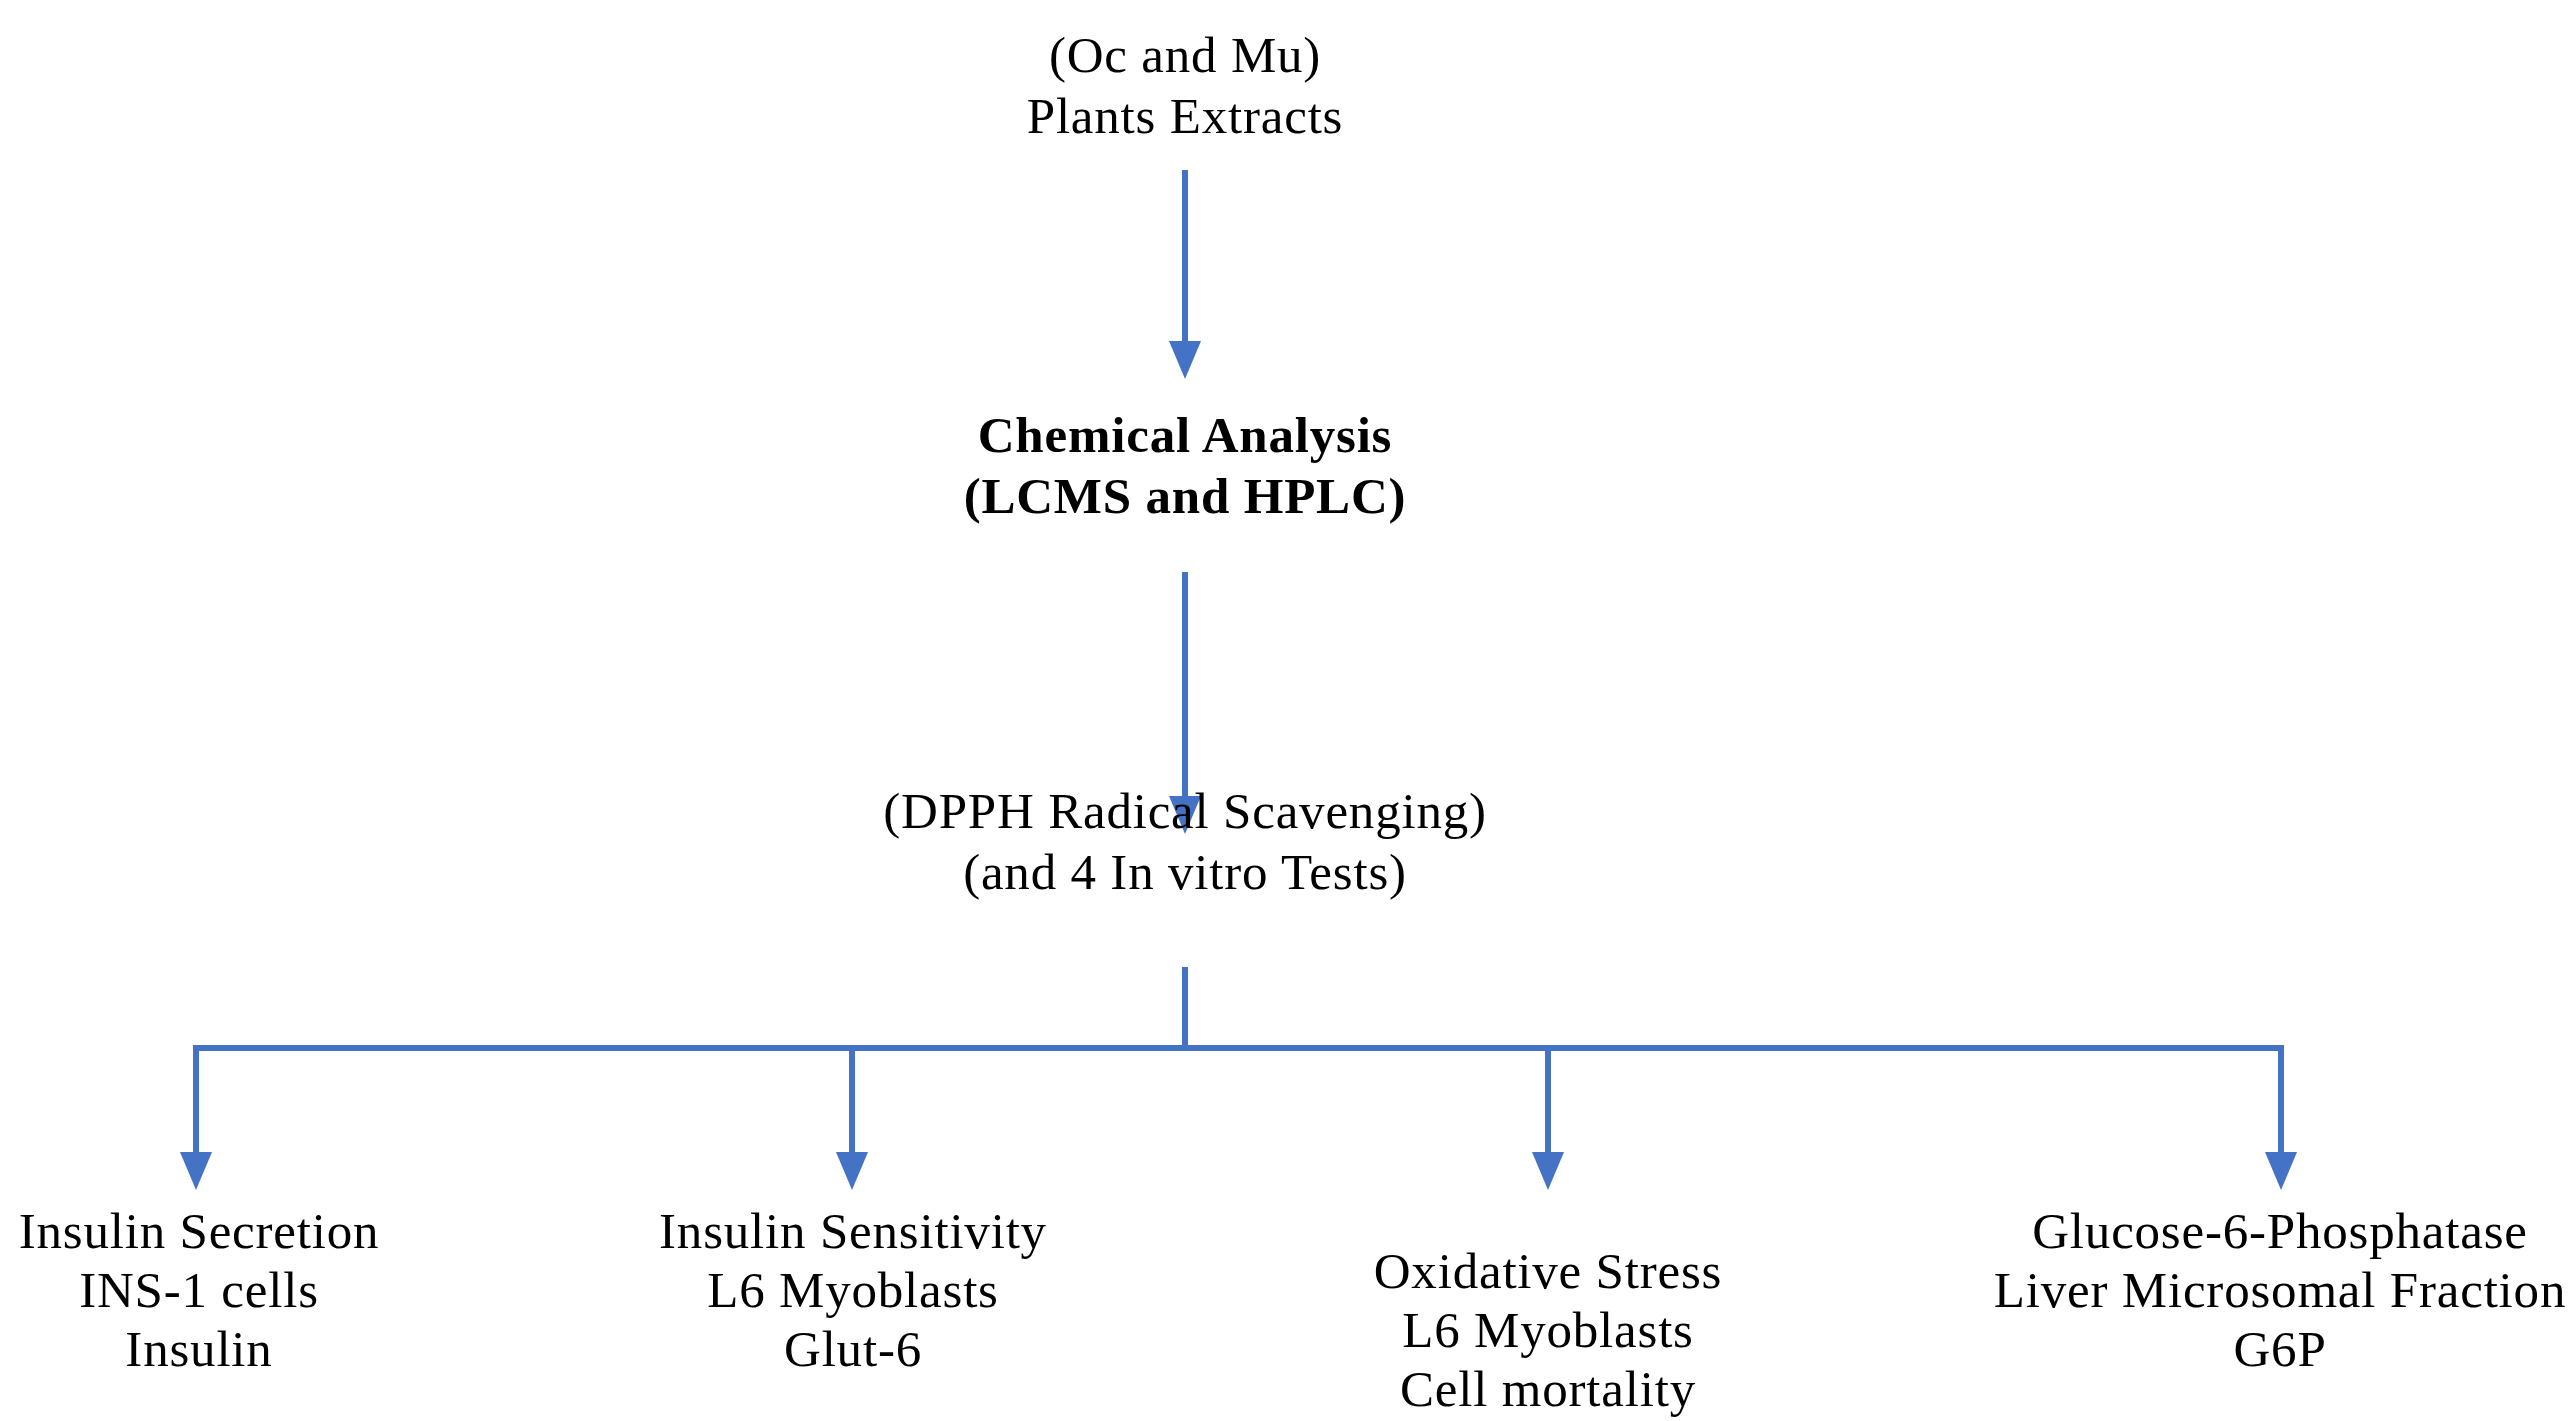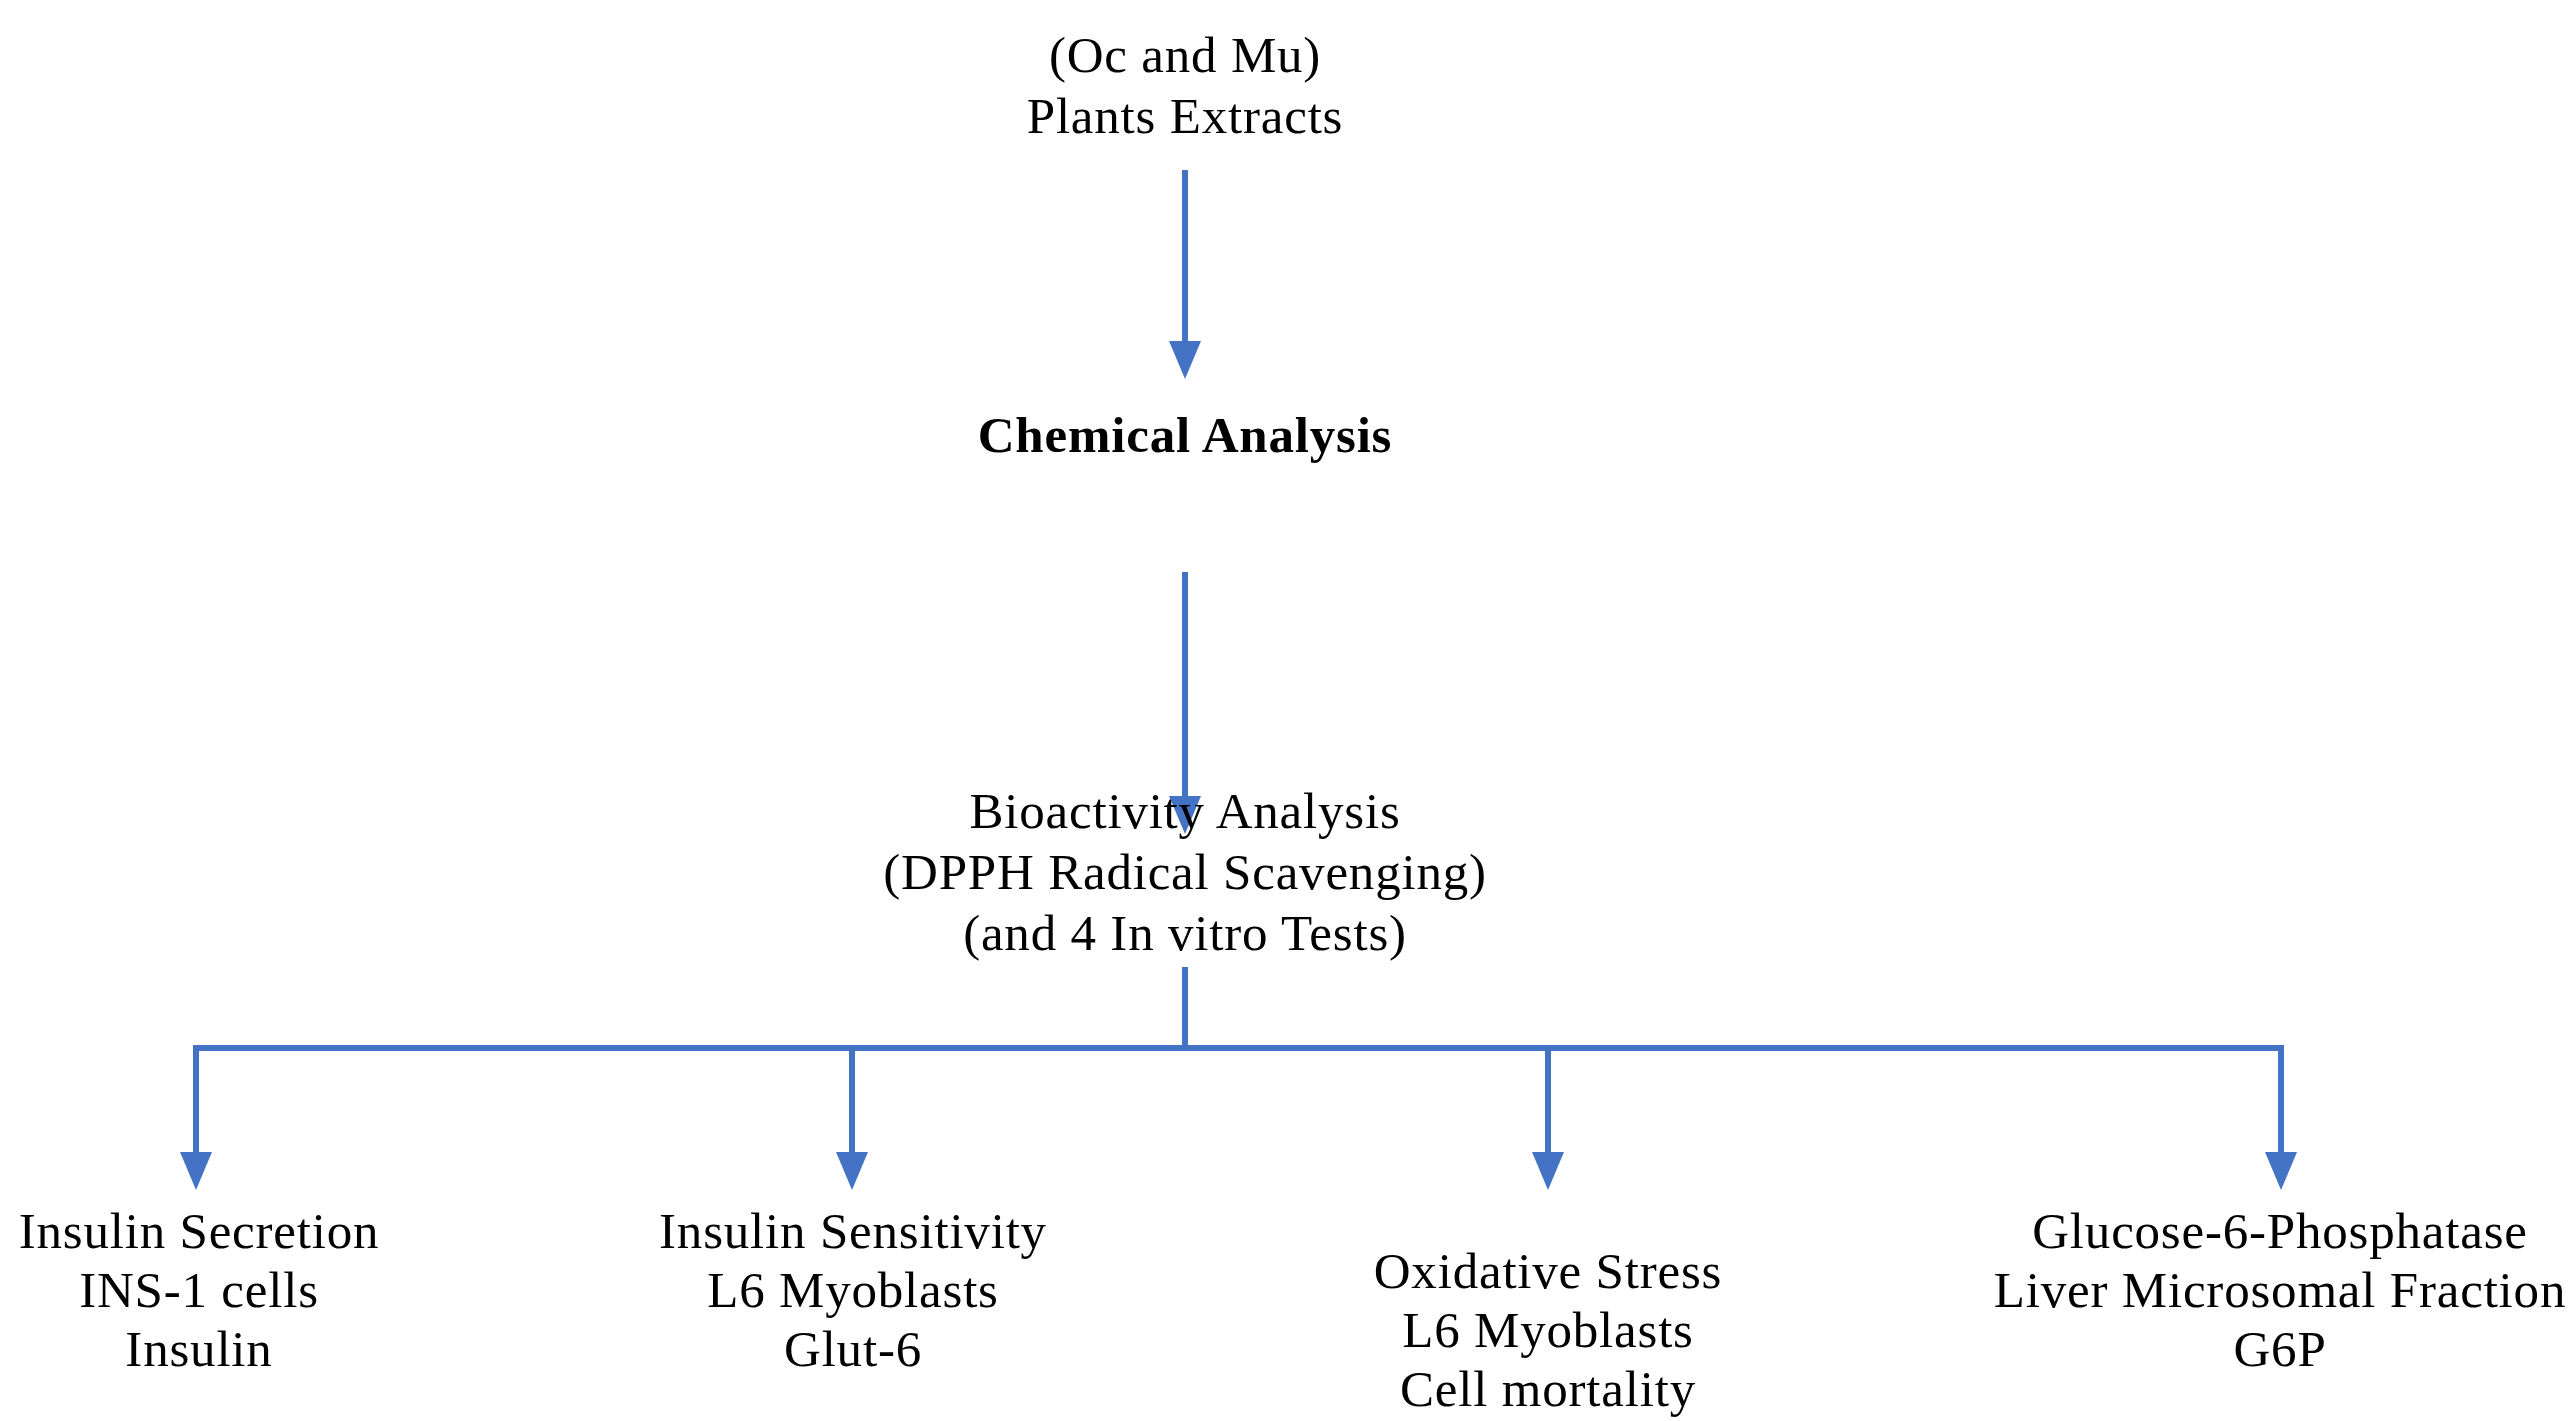--- a/index.html
+++ b/index.html
@@ -65,27 +65,27 @@
   <div class="node" style="left:1185px; top:25px;">
     <div>(Oc and Mu)</div>
     <div>Plants Extracts</div>
   </div>
 
   <div class="vline" style="left:1185px; top:170px; height:173px;"></div>
   <div class="ahead" style="left:1185px; top:341px;"></div>
 
   <div class="node" style="left:1185px; top:405px;font-weight:bold;">
     <div>Chemical Analysis</div>
+    <div>(LCMS and HPLC)</div>
   </div>
 
   <div class="vline" style="left:1185px; top:572px; height:226px;"></div>
   <div class="ahead" style="left:1185px; top:796px;"></div>
 
   <div class="node" style="left:1185px; top:781px;">
-    <div>Bioactivity Analysis</div>
     <div>(DPPH Radical Scavenging)</div>
     <div><span class="it">(and 4 In vitro </span><span>Tests</span><span class="it">)</span></div>
   </div>
 
   <div class="vline" style="left:1185px; top:967px; height:83px;"></div>
   <div class="hline" style="left:193px; top:1045px; width:2091px;"></div>
 
   <div class="vline" style="left:196px;  top:1049px; height:106px;"></div>
   <div class="ahead" style="left:196px;  top:1152px;"></div>
 

